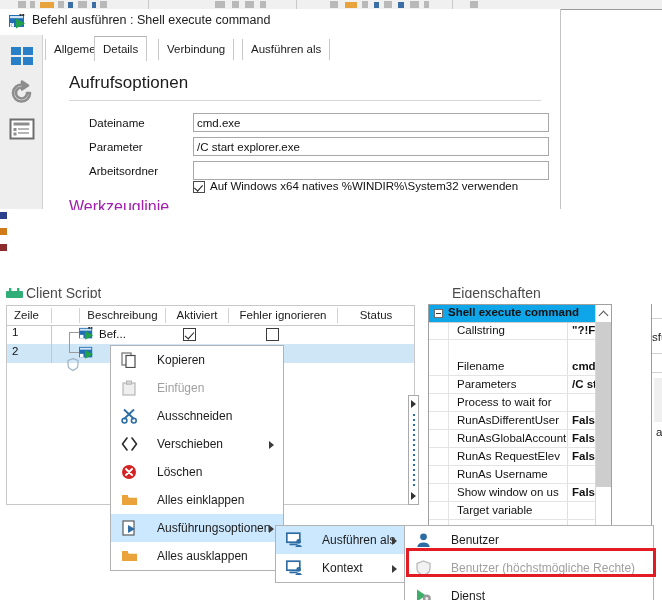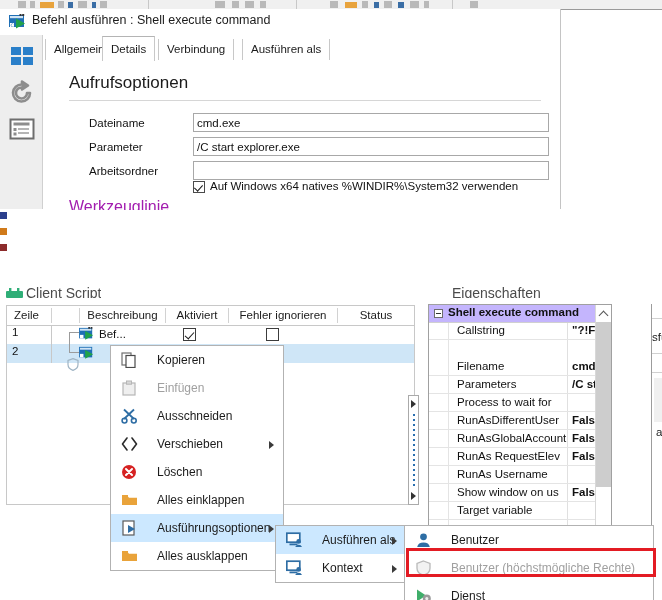--- a/index.html
+++ b/index.html
@@ -88,21 +88,21 @@
   #splitter .dots{position:absolute;left:4px;top:18px;width:2px;height:74px;
      background:repeating-linear-gradient(to bottom,#2a6fb0 0 2px,transparent 2px 5px);}
   .sparrow{position:absolute;left:2px;width:0;height:0;border-top:4px solid transparent;border-bottom:4px solid transparent;border-left:5px solid #333;}
 
   
   #props-title{position:absolute;left:432px;top:0px;font-size:14px;color:#4b4b4b;height:13px;overflow:hidden;white-space:nowrap;margin-left:20px;}
   #props{position:absolute;left:428px;top:19px;width:184px;height:222px;border:1px solid #a0a0a0;background:#fff;box-sizing:border-box;}
   .prow{position:absolute;left:0;width:182px;height:17px;border-bottom:1px solid #e4e4e4;box-sizing:border-box;}
   .pname{position:absolute;left:28px;top:1px;font-size:11.5px;color:#111;white-space:nowrap;overflow:hidden;width:110px;}
   .pval{position:absolute;left:143px;top:1px;font-size:11.5px;color:#111;font-weight:bold;white-space:nowrap;overflow:hidden;width:38px;}
-  #prow-head{position:absolute;left:0;top:0;width:182px;height:18px;border-bottom:1px solid #d0d0d0;background:#c4b5fd;box-sizing:border-box;}
+  #prow-head{position:absolute;left:0;top:0;width:182px;height:18px;border-bottom:1px solid #d0d0d0;background:#0ea5e9;box-sizing:border-box;}
   #prow-head .ptitle{position:absolute;left:19px;top:1px;font-size:11.5px;font-weight:bold;color:#111;white-space:nowrap;}
   #expander{position:absolute;left:5px;top:4px;width:9px;height:9px;border:1px solid #6d6d6d;box-sizing:border-box;background:#fff;}
   #expander:after{content:"";position:absolute;left:1px;top:3px;width:5px;height:1px;background:#333;}
   .pcolsep{position:absolute;left:138px;top:18px;width:1px;height:203px;background:#e0e0e0;}
   .prowleftsep{position:absolute;left:19px;top:18px;width:1px;height:203px;background:#e4e4e4;}
 
   #pscroll{position:absolute;right:0px;top:0px;width:16px;height:220px;background:#fff;border-left:1px solid #d8d8d8;box-sizing:border-box;}
   #pscroll .up{position:absolute;left:0;top:0;width:15px;height:17px;}
   #pscroll .up:after{content:"";position:absolute;left:4px;top:7px;width:6px;height:6px;
     border:solid #555;border-width:1.6px 0 0 1.6px;transform:rotate(45deg);}
@@ -198,21 +198,21 @@
       <rect x="4.5" y="6.5" width="16" height="3" fill="#8d8d8d"></rect>
       <rect x="4.5" y="12" width="3" height="3" fill="#8d8d8d"></rect>
       <rect x="9" y="12" width="11" height="2" fill="#b5b5b5"></rect>
       <rect x="9" y="16" width="11" height="2" fill="#b5b5b5"></rect>
       <rect x="4.5" y="16.5" width="3" height="3" fill="#8d8d8d"></rect>
     </svg>
   </div>
 
   <div id="tabstrip">
     <div class="tab" style="left:2px">Allgemein</div>
-    <div class="tab active" style="left:59px">Details</div>
+    <div class="tab active" style="left:51px">Details</div>
     <div class="tab" style="left:115px">Verbindung</div>
     <div class="tab" style="left:199px">Ausführen als</div>
   </div>
 
   <div id="panel-body">
     <div id="section-title">Aufrufsoptionen</div>
     <div id="section-rule"></div>
 
     <div class="frow" style="top:53px">
       <div class="flabel">Dateiname</div>

